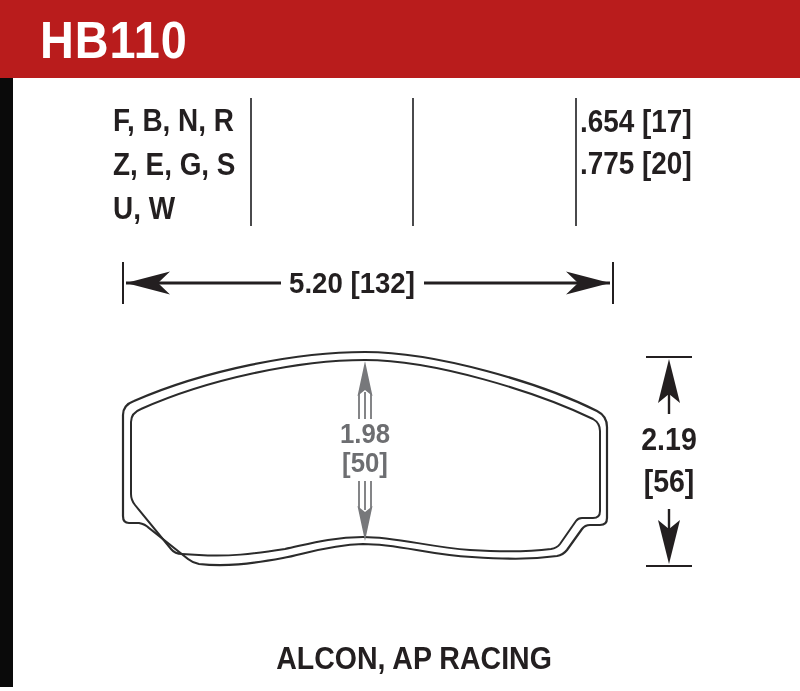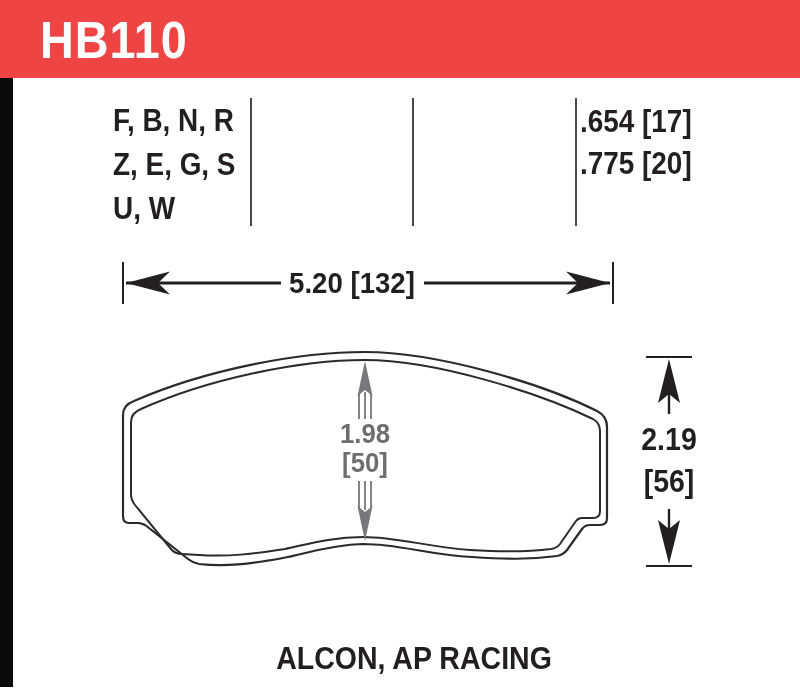--- a/index.html
+++ b/index.html
@@ -1,21 +1,21 @@
 <!DOCTYPE html>
 <html><head>
 <meta charset="utf-8">
 <style>
   html,body{margin:0;padding:0;background:#fff;}
   .page{
     position:relative;width:800px;height:691px;background:#ffffff;
     font-family:"Liberation Sans",sans-serif;overflow:hidden;
   }
   .left-bar{position:absolute;left:0;top:0;width:13px;height:687px;background:#0a0a0a;}
-  .topbar{position:absolute;left:0;top:0;width:800px;height:78px;background:#ef4444;}
+  .topbar{position:absolute;left:0;top:0;width:800px;height:78px;background:#b91c1c;}
   .part-number{
     position:absolute;left:40px;top:10px;color:#ffffff;font-weight:700;
     font-size:52px;letter-spacing:1px;transform:scaleX(.9);transform-origin:left top;
   }
   .vline{position:absolute;top:98px;height:128px;width:2px;background:#4a4a4c;}
   .vline-1{left:250px;} .vline-2{left:412px;} .vline-3{left:575px;}
   .compounds{
     position:absolute;left:113px;top:99px;color:#231f20;font-weight:700;
     font-size:31px;line-height:44px;transform:scaleX(.9);transform-origin:left top;white-space:nowrap;
   }

